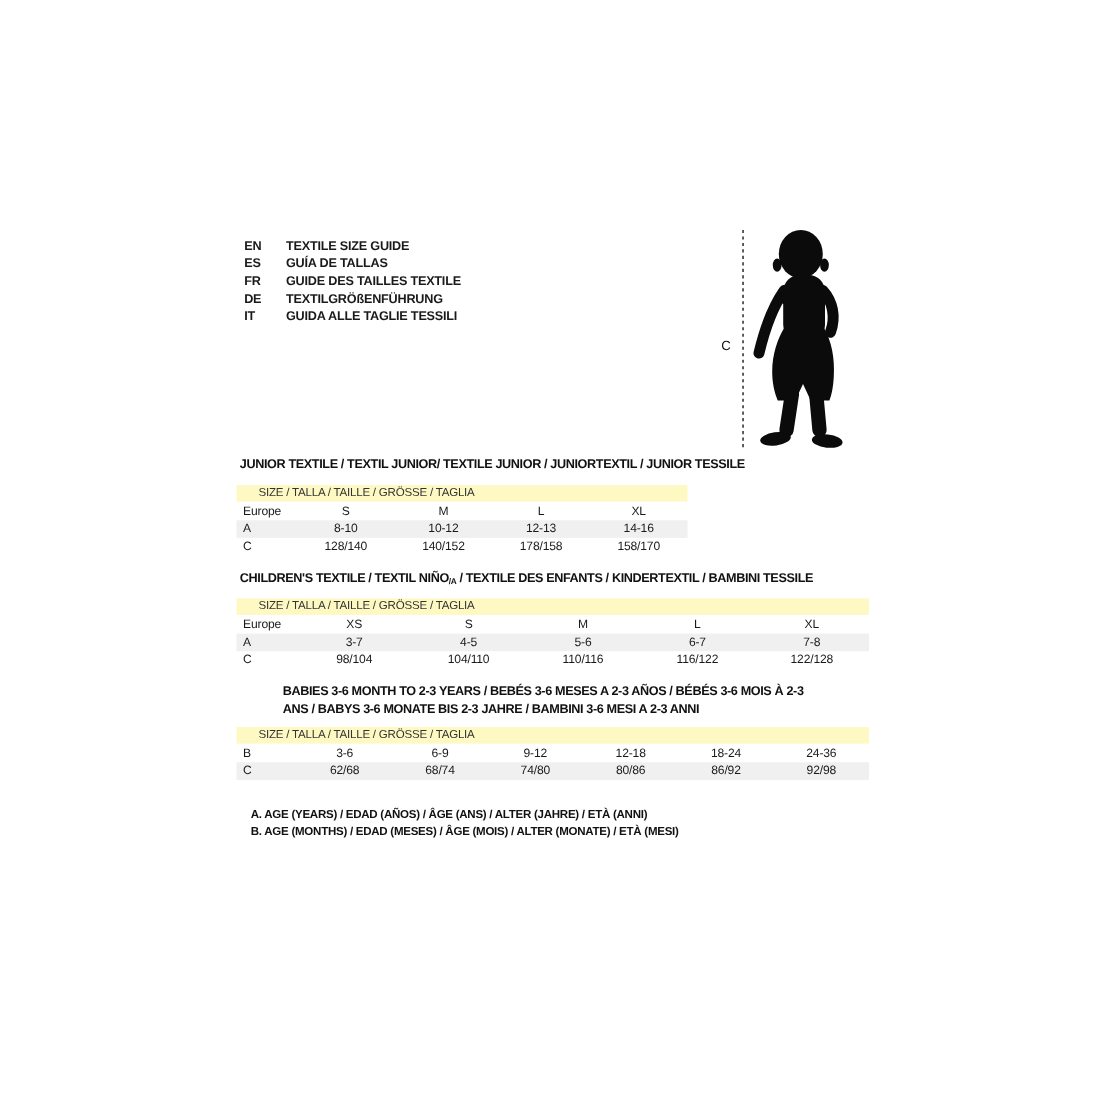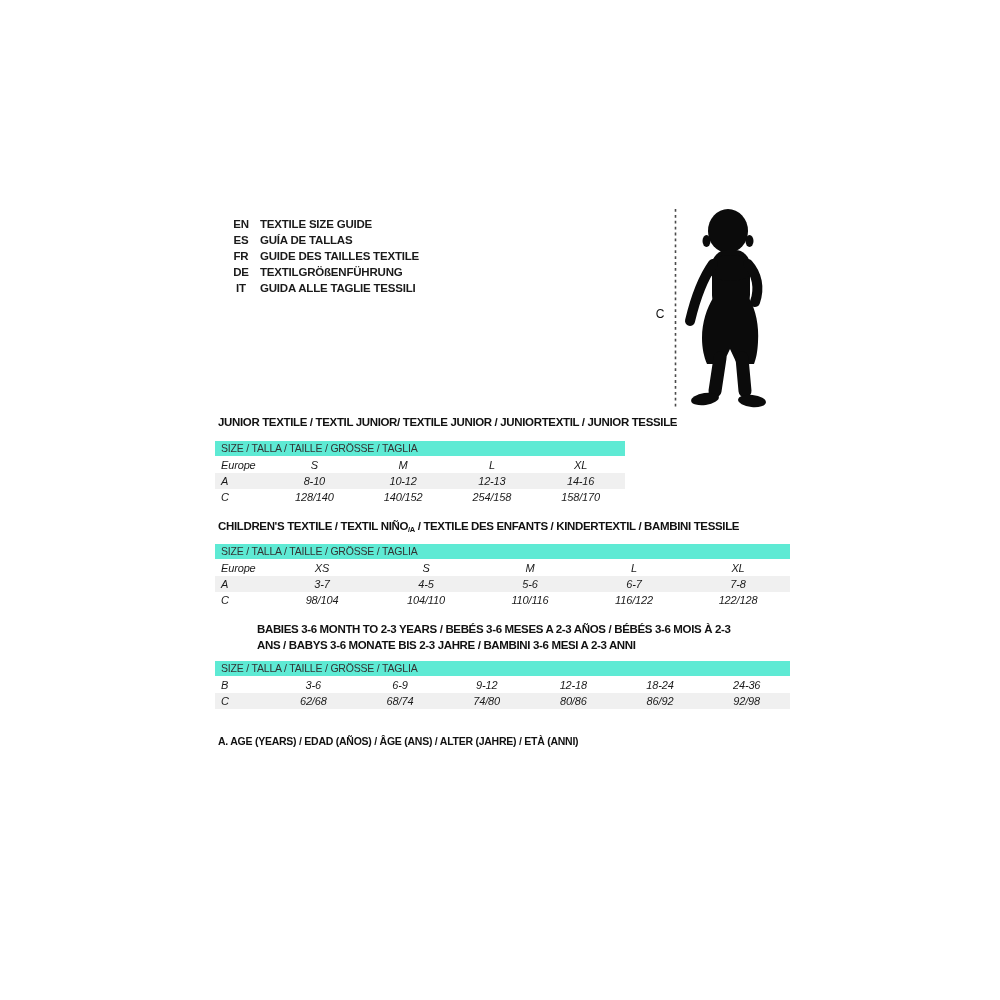--- a/index.html
+++ b/index.html
@@ -7,54 +7,54 @@
     width:1000px;height:1000px;background:#ffffff;position:relative;
     font-family:"Liberation Sans", sans-serif;color:#1a1a1a;
     -webkit-font-smoothing:antialiased;overflow:hidden;
   }
   .abs{position:absolute;}
 
   
   .lang-block{left:222px;top:216px;}
   .lang-row{display:flex;height:16px;line-height:16px;
     font-size:11.5px;font-weight:700;letter-spacing:-0.2px;}
-  .lang-code{width:38px;flex:0 0 38px;text-align:center;}
+  .lang-code{width:38px;flex:0 0 38px;}
   .lang-label{white-space:nowrap;}
 
   
   .figure-svg{left:650px;top:202px;}
   .height-label{left:652px;top:307px;width:16px;text-align:center;
     font-size:12px;line-height:14px;color:#111;}
 
   
   .sec-title{font-size:11.5px;font-weight:700;letter-spacing:-0.35px;
     line-height:15.5px;white-space:nowrap;color:#111;}
   .sec-title.wrap{white-space:normal;width:478px;margin-left:39px;}
   .t2sub{font-size:7.5px;vertical-align:-2px;font-weight:700;}
 
   
   .size-table{display:block;}
-  .size-bar{height:15px;line-height:15px;background:#5eead4;color:#333333;
-    font-size:10.5px;letter-spacing:-0.2px;padding-left:6px;margin-bottom:1px;
+  .size-bar{height:15px;line-height:15px;background:#fef9c3;color:#333333;
+    font-size:10.5px;letter-spacing:-0.2px;padding-left:20px;margin-bottom:1px;
     font-weight:400;}
   .t-body .t-row{display:grid;height:16px;line-height:16px;font-size:11px;
-    letter-spacing:-0.15px;font-style:italic;}
+    letter-spacing:-0.15px;}
   .t-body .t-row:nth-child(even){background:#f0f0f0;}
   .t-row .cell{text-align:center;overflow:hidden;}
   .t-row .cell:first-child{text-align:left;padding-left:6px;}
   .cols-t1{grid-template-columns:55px repeat(4,1fr);}
   .cols-t2{grid-template-columns:55px repeat(5,1fr);}
   .cols-t3{grid-template-columns:55px repeat(6,1fr);}
   .w-t1{width:410px;}
   .w-t23{width:575px;}
 
   
   .legend{left:218px;top:734px;}
   .legend-line{font-size:10.5px;font-weight:700;letter-spacing:-0.25px;
-    line-height:14.5px;white-space:nowrap;color:#111;}
+    line-height:14.5px;white-space:nowrap;color:#111;margin-left:10px;}
 </style>
 </head>
 <body>
 
 <div class="abs lang-block">
   <div class="lang-row">
     <span class="lang-code">EN</span>
     <span class="lang-label">TEXTILE SIZE GUIDE</span>
   </div>
   <div class="lang-row">
@@ -109,21 +109,21 @@
       <span class="cell">A</span>
       <span class="cell">8-10</span>
       <span class="cell">10-12</span>
       <span class="cell">12-13</span>
       <span class="cell">14-16</span>
     </div>
     <div class="t-row cols-t1">
       <span class="cell">C</span>
       <span class="cell">128/140</span>
       <span class="cell">140/152</span>
-      <span class="cell">254/158</span>
+      <span class="cell">178/158</span>
       <span class="cell">158/170</span>
     </div>
   </div>
 </div>
 
 <div class="abs sec-title" style="left:218px;top:519px;"><span>CHILDREN'S TEXTILE / TEXTIL NIÑO</span><span class="t2sub">/A</span><span> / TEXTILE DES ENFANTS / KINDERTEXTIL / BAMBINI TESSILE</span></div>
 <div class="abs size-table w-t23" style="left:215px;top:544px;">
   <div class="size-bar">SIZE / TALLA / TAILLE / GRÖSSE / TAGLIA</div>
   <div class="t-body">
     <div class="t-row cols-t2">
@@ -173,13 +173,14 @@
       <span class="cell">74/80</span>
       <span class="cell">80/86</span>
       <span class="cell">86/92</span>
       <span class="cell">92/98</span>
     </div>
   </div>
 </div>
 
 <div class="abs legend">
   <div class="legend-line">A. AGE (YEARS) / EDAD (AÑOS) / ÂGE (ANS) / ALTER (JAHRE) / ETÀ (ANNI)</div>
+  <div class="legend-line">B. AGE (MONTHS) / EDAD (MESES) / ÂGE (MOIS) / ALTER (MONATE) / ETÀ (MESI)</div>
 </div>
 
 </body></html>

